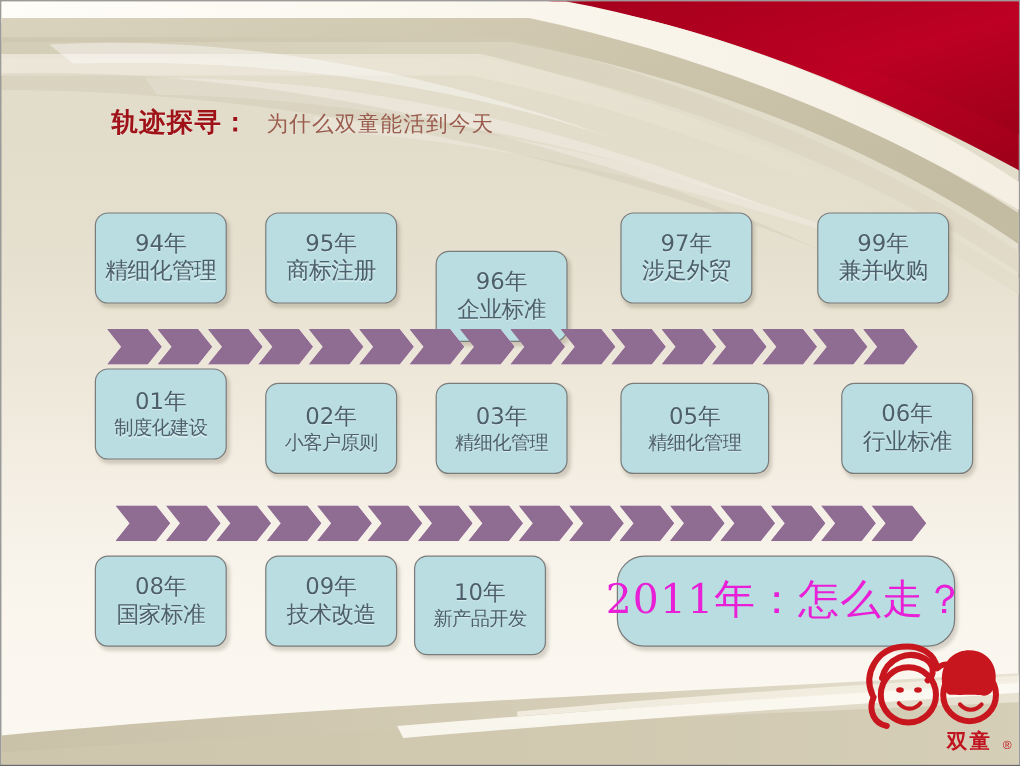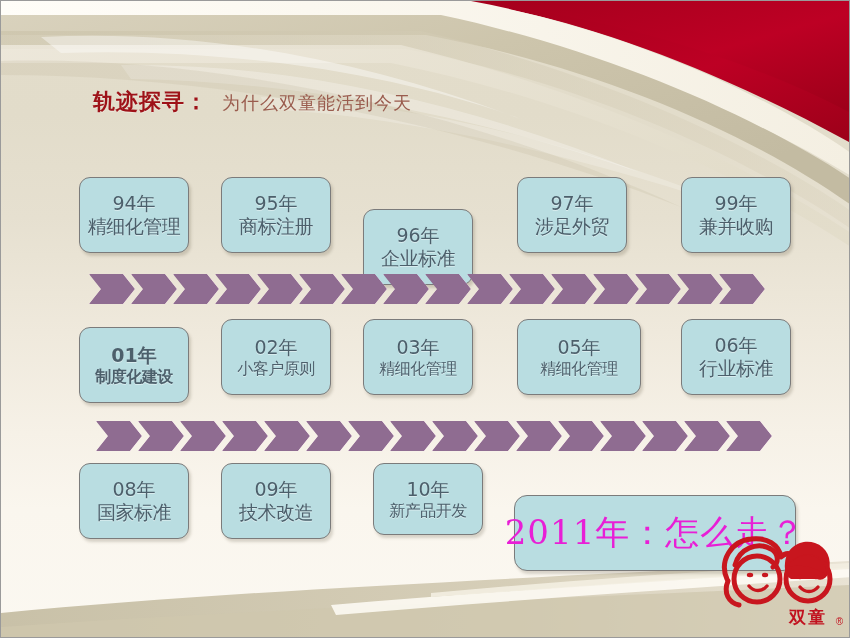--- a/index.html
+++ b/index.html
@@ -85,23 +85,22 @@
     font-size: 19px;
     letter-spacing: -0.5px;
     white-space: nowrap;
   }
   .box .lbl.small {
     font-size: 16px;
     letter-spacing: -0.5px;
   }
 
   .box.wide {
-    border-radius: 13px;
+    border-radius: 23px;
     flex-direction: row;
-    margin-top: 32px;
   }
   .box.wide .big-q {
     font-family: "DejaVu Serif", "Liberation Serif", serif;
     font-size: 34px;
     color: #e81fd6;
     letter-spacing: 1px;
     white-space: nowrap;
     text-shadow: none;
   }
 
@@ -260,37 +259,37 @@
       <div class="chev"></div>
       <div class="chev"></div>
       <div class="chev"></div>
       <div class="chev"></div>
       <div class="chev"></div>
       <div class="chev"></div>
       <div class="chev"></div>
       <div class="chev"></div>
     </div>
 
-  <div class="box" style="left:78px;  top:326px; width:110px; height:76px;font-weight:bold;">
+  <div class="box" style="left:78px;  top:306px; width:110px; height:76px;">
     <span class="yr">01年</span>
     <span class="lbl small">制度化建设</span>
   </div>
   <div class="box" style="left:220px; top:318px; width:110px; height:76px;">
     <span class="yr">02年</span>
     <span class="lbl small">小客户原则</span>
   </div>
   <div class="box" style="left:362px; top:318px; width:110px; height:76px;">
     <span class="yr">03年</span>
     <span class="lbl small">精细化管理</span>
   </div>
   <div class="box" style="left:516px; top:318px; width:124px; height:76px;">
     <span class="yr">05年</span>
     <span class="lbl small">精细化管理</span>
   </div>
-  <div class="box" style="left:680px; top:318px; width:110px; height:76px;">
+  <div class="box" style="left:700px; top:318px; width:110px; height:76px;">
     <span class="yr">06年</span>
     <span class="lbl">行业标准</span>
   </div>
 
   <div class="chev-row" id="chev2" style="left:95px; top:418px;">
       <div class="chev"></div>
       <div class="chev"></div>
       <div class="chev"></div>
       <div class="chev"></div>
       <div class="chev"></div>
@@ -308,21 +307,21 @@
     </div>
 
   <div class="box" style="left:78px;  top:462px; width:110px; height:76px;">
     <span class="yr">08年</span>
     <span class="lbl">国家标准</span>
   </div>
   <div class="box" style="left:220px; top:462px; width:110px; height:76px;">
     <span class="yr">09年</span>
     <span class="lbl">技术改造</span>
   </div>
-  <div class="box" style="left:372px; top:462px; width:110px; height:72px;text-align:right;">
+  <div class="box" style="left:344px; top:462px; width:110px; height:83px;text-align:right;">
     <span class="yr">10年</span>
     <span class="lbl small">新产品开发</span>
   </div>
   <div class="box wide" style="left:513px; top:462px; width:282px; height:76px;">
     <span class="big-q">2011年：怎么走？</span>
   </div>
 
   <svg class="logo" viewBox="0 0 128 96">
     <g fill="none" stroke="#c8161e" stroke-width="5" stroke-linecap="round" stroke-linejoin="round">
 

